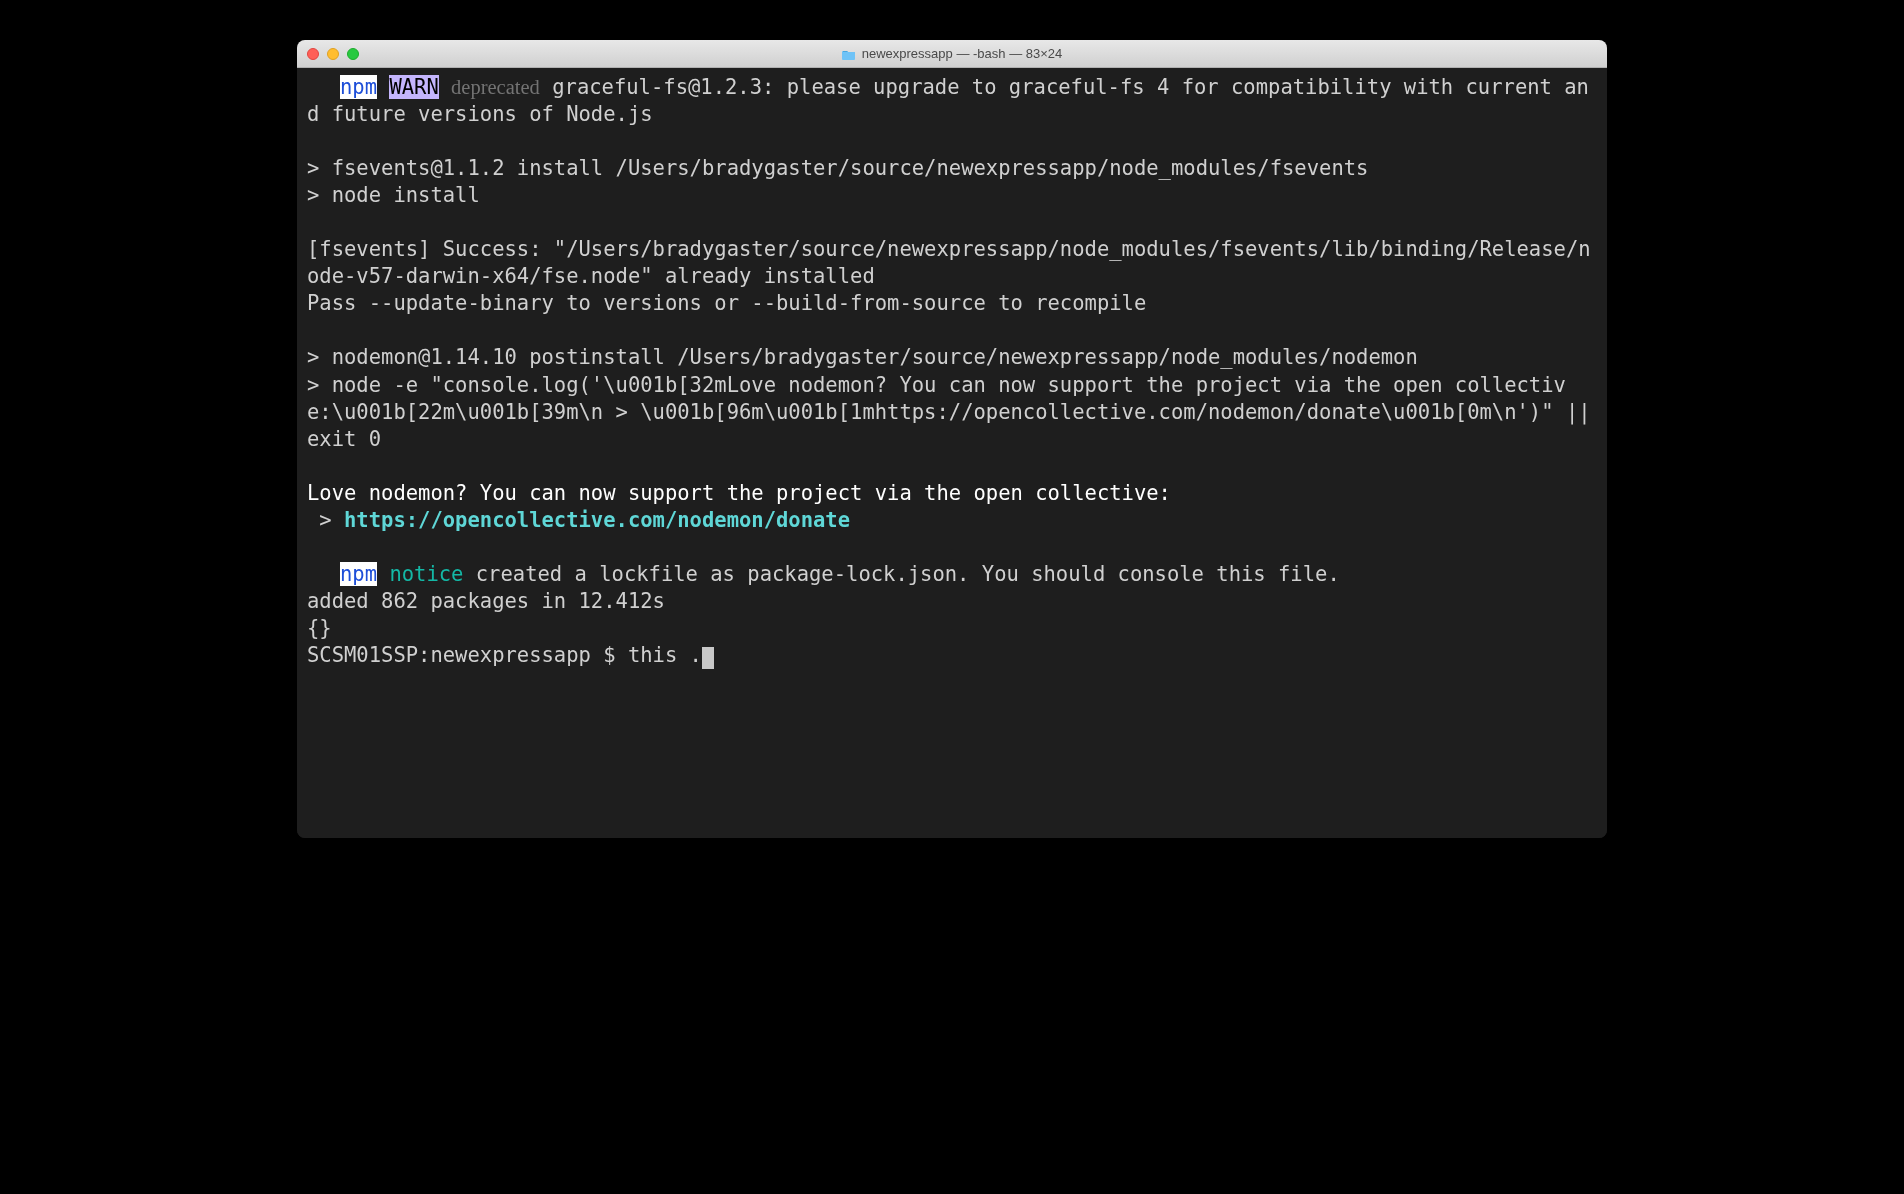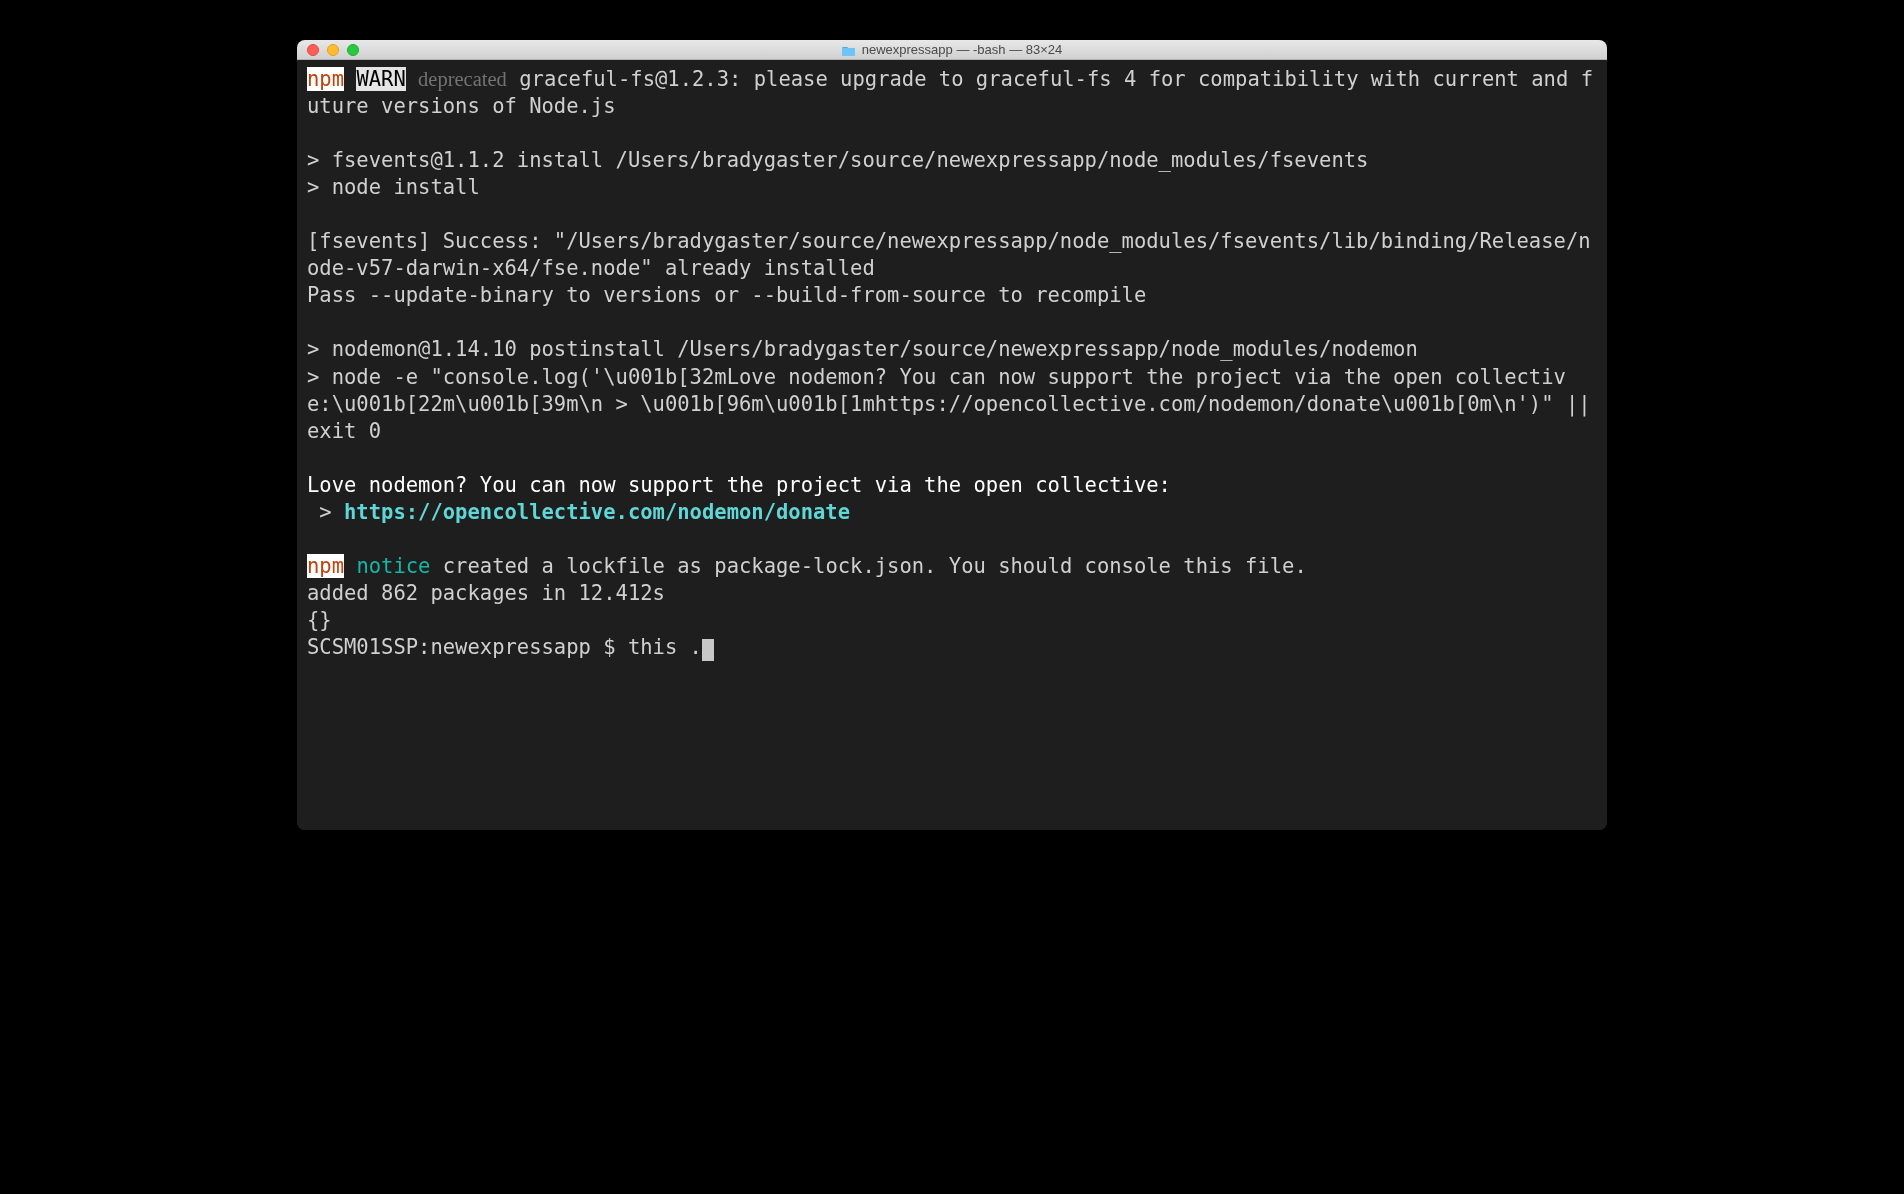--- a/index.html
+++ b/index.html
@@ -14,21 +14,21 @@
       padding-top: 40px;
     }
     .window {
       width: 1310px;
       background: #1e1e1e;
       border-radius: 8px;
       overflow: hidden;
       box-shadow: 0 20px 60px rgba(0,0,0,0.8);
     }
     .titlebar {
-      height: 20px;
+      height: 28px;
       background: linear-gradient(to bottom, #e8e8e8, #d0d0d0);
       display: flex;
       align-items: center;
       padding: 0 10px;
       position: relative;
       border-bottom: 1px solid #b0b0b0;
     }
     .traffic-lights {
       display: flex;
       gap: 8px;
@@ -64,22 +64,22 @@
       background: #1e1e1e;
       padding: 6px 10px 40px 10px;
       color: #d0d0d0;
       font-size: 20.5px;
       line-height: 1.32;
       white-space: pre-wrap;
       word-break: break-all;
       font-family: "Menlo", "Monaco", "Consolas", monospace;
       min-height: 770px;
     }
-    .c-npm   { background: #fff; color: #c2410c; }
-    .c-warn  { background: #e5e5e5; color: #000; }
+    .c-npm   { background: #fff; color: #1d4ed8; margin-left: 33px; }
+    .c-warn  { background: #c4b5fd; color: #000; }
     .c-deprecated { color: #737373; font-family: Liberation Serif, serif; }
     .c-green { color: #ffffff; }
     .c-cyan  { color: #5fd7d7; font-weight: bold; text-align: right; }
     .c-notice{ color: #14b8a6; }
     .cursor {
       display: inline-block;
       width: 12px;
       height: 22px;
       background: #c8c8c8;
       vertical-align: text-bottom;

